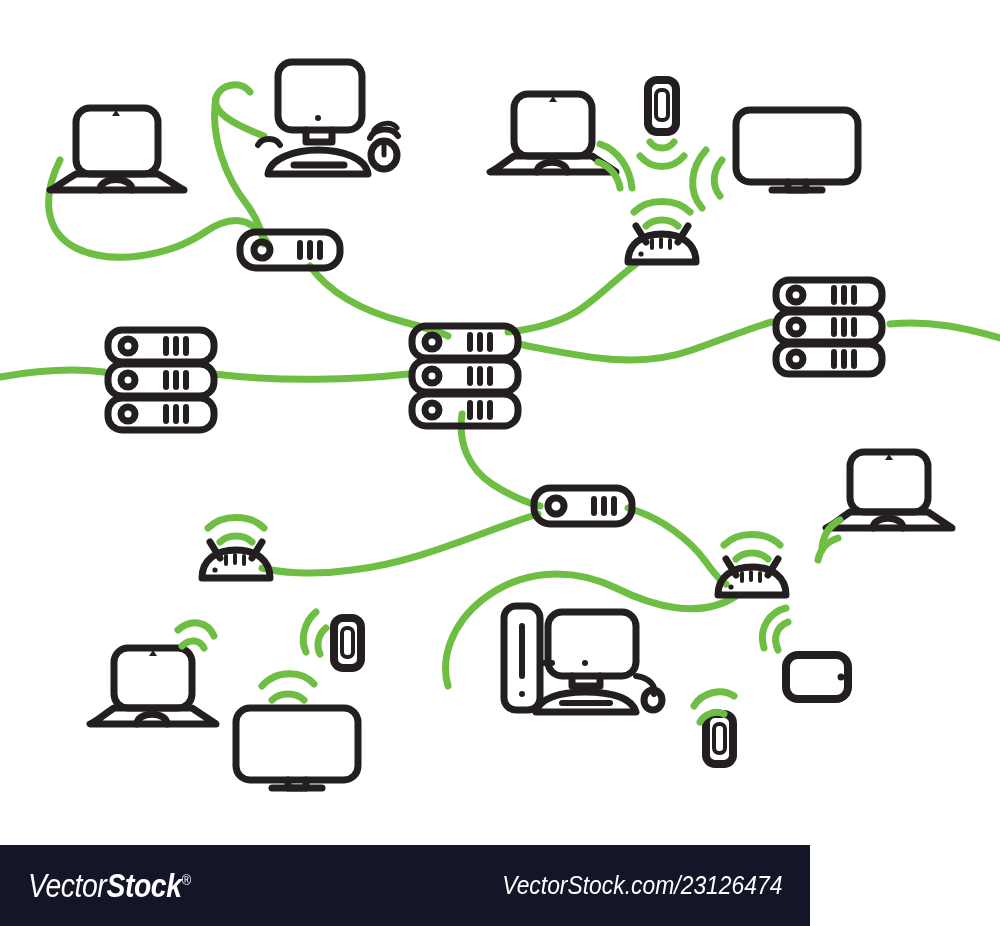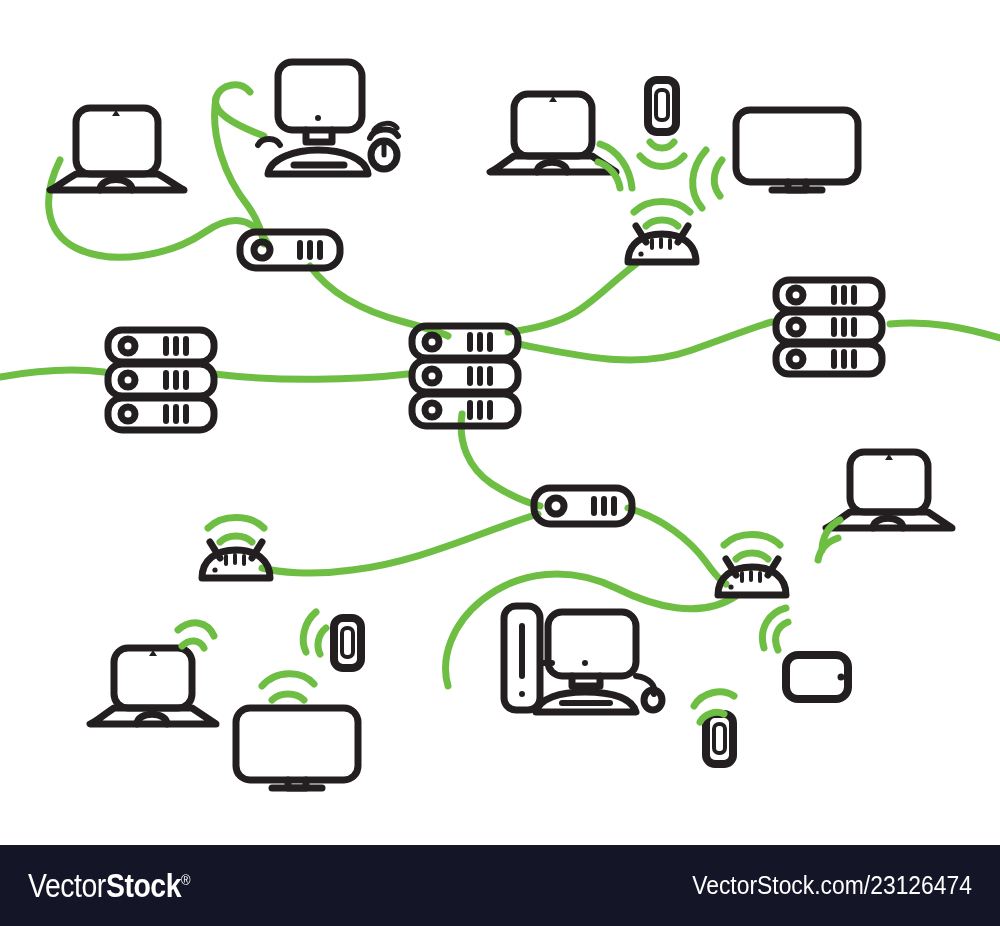--- a/index.html
+++ b/index.html
@@ -23,28 +23,29 @@
     left: 0;
     top: 0;
     width: 1000px;
     height: 845px;
     display: block;
   }
   #footer {
     position: absolute;
     left: 0;
     top: 845px;
-    width: 1000px;
+    width: 810px;
     height: 81px;
     background: #151528;
     display: flex;
     align-items: center;
     justify-content: space-between;
     box-sizing: border-box;
     padding: 0 28px;
+    font-style: italic;
   }
   #brand {
     color: #ffffff;
     font-size: 33px;
     letter-spacing: -0.5px;
     white-space: nowrap;
     font-family: "Liberation Sans", sans-serif;
     transform: scaleX(0.86);
     transform-origin: left center;
   }

